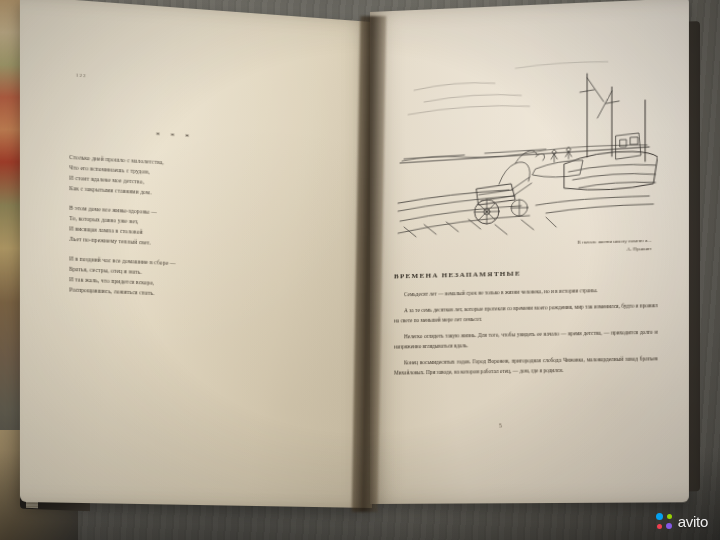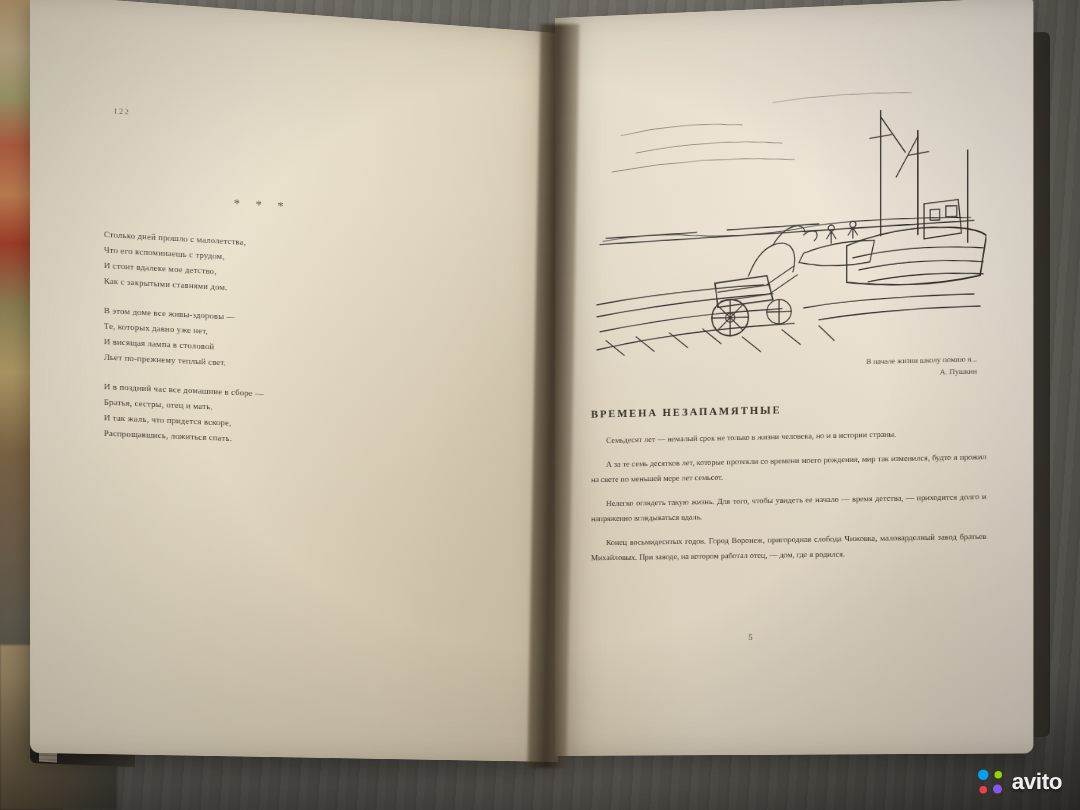--- a/index.html
+++ b/index.html
@@ -281,21 +281,21 @@
     display: block;
   }
   .d1 { width: 7px; height: 7px; left: 0;   top: 0;   background: #00aaff; }
   .d2 { width: 5px; height: 5px; left: 11px;top: 1px; background: #a0e000; }
   .d3 { width: 5px; height: 5px; left: 1px; top: 11px;background: #ff4053; }
   .d4 { width: 6px; height: 6px; left: 10px;top: 10px;background: #8b5cf6; }
   .wm-text {
     color: #ffffff;
     font-family: "Liberation Sans", sans-serif;
     font-size: 15px;
-    font-weight: bold;
+    font-weight: normal;
     letter-spacing: -0.3px;
     text-shadow: 0 1px 2px rgba(0,0,0,0.5);
   }
 </style>
 </head>
 <body>
 
 <div id="scene">
 
   <div class="backdrop"></div>

